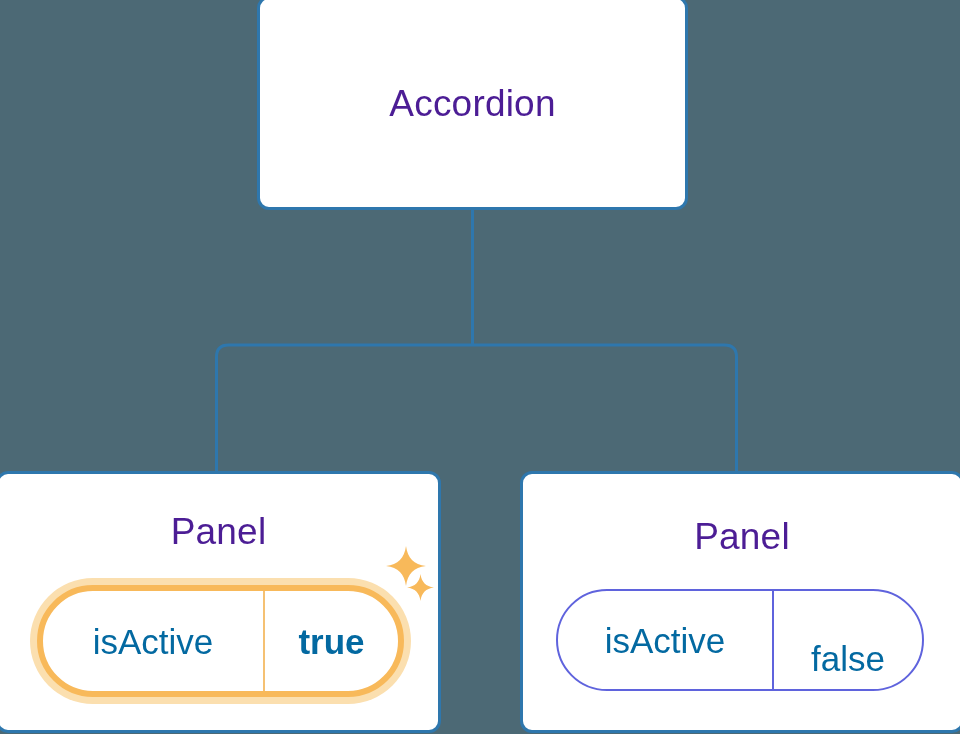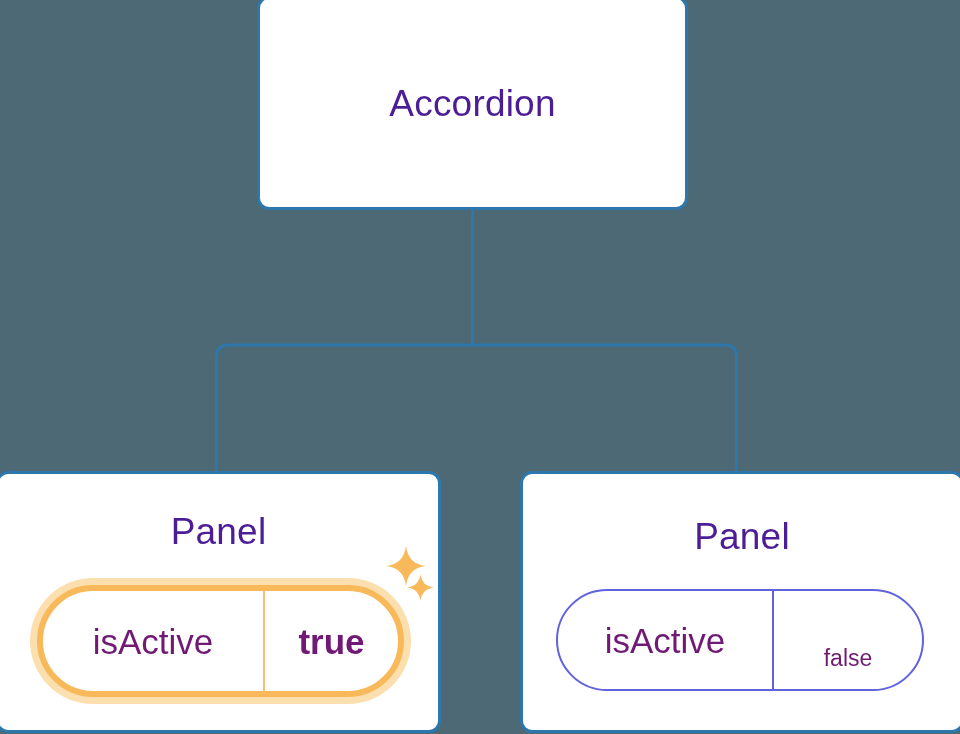--- a/index.html
+++ b/index.html
@@ -86,21 +86,21 @@
     background: #ffffff;
     border-radius: 999px;
   }
 
   .prop-key, .prop-val {
     display: flex;
     align-items: center;
     justify-content: center;
     box-sizing: border-box;
     white-space: nowrap;
-    color: #701a75;
+    color: #0369a1;
     line-height: 1;
   }
 
   
   #pill-left-wrap {
     position: absolute;
     left: 30px;
     top: 578px;
     width: 381px;
     height: 126px;
@@ -145,21 +145,21 @@
     border: 2px solid #5f63dd;
   }
   #pill-right .prop-key {
     width: 216px;
     font-size: 35px;
     font-weight: 400;
     border-right: 2px solid #5f63dd;
   }
   #pill-right .prop-val {
     flex: 1;
-    font-size: 23px;
+    font-size: 35px;
     font-weight: 400;
     margin-top: 36px;
   }
 </style>
 </head>
 <body>
 
 <div id="diagram-root">
 
   <svg id="connectors" viewBox="0 0 960 734" width="960" height="734" fill="none">

